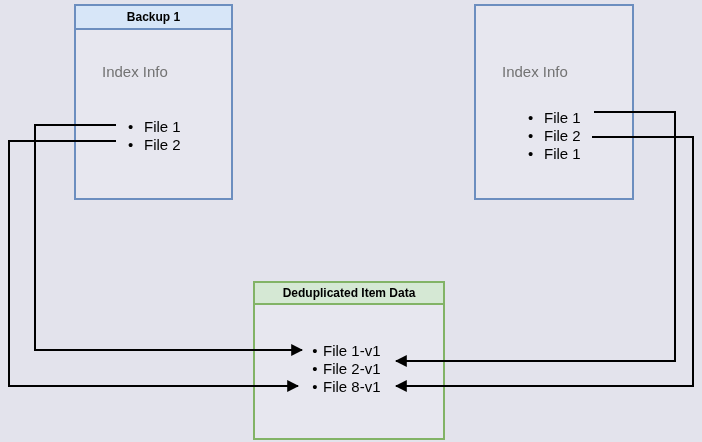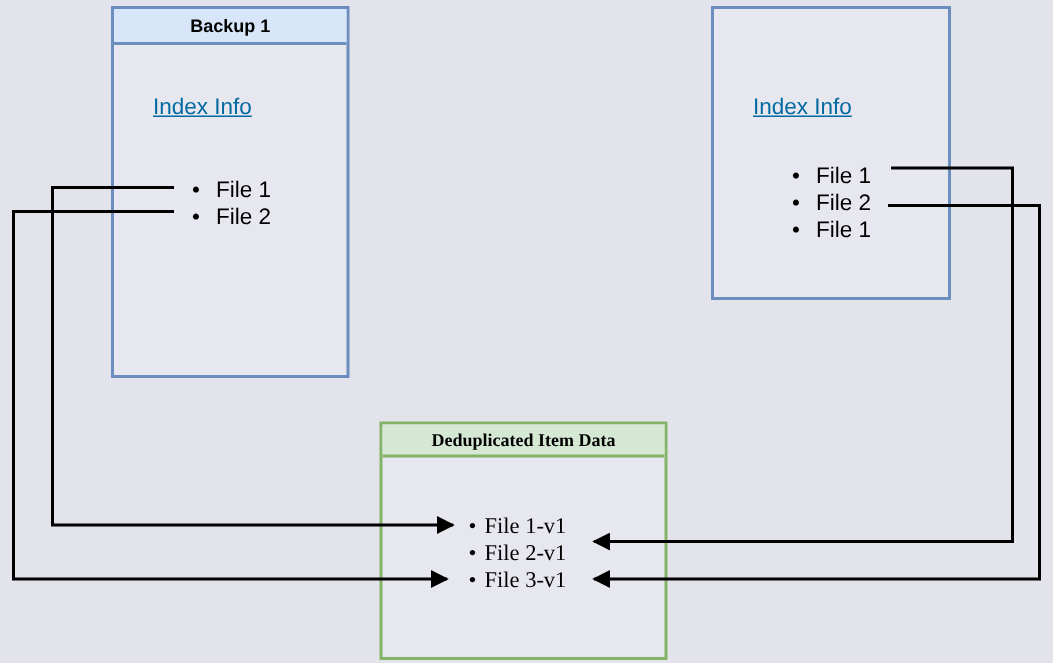--- a/index.html
+++ b/index.html
@@ -9,21 +9,21 @@
     width:702px;height:442px;
     background:#e3e3ec;
     overflow:hidden;
   }
   .box{
     position:absolute;
     box-sizing:border-box;
     background:#e7e7ef;
     border:2px solid #6c8ebf;
   }
-  .box.green{border-color:#82b366;font-family:Liberation Serif, serif;}
+  .box.green{border-color:#82b366;}
   .box-title{
     box-sizing:border-box;
     height:24px;
     line-height:22px;
     text-align:center;
     font-size:12px;
     font-weight:bold;
     color:#000;
     background:#d7e6f8;
     border-bottom:2px solid #6c8ebf;
@@ -31,23 +31,22 @@
   .box.green .box-title{
     background:#d5e8d4;
     border-bottom-color:#82b366;
     height:22px;
     line-height:20px;
   }
   .subtitle{
     position:absolute;
     font-size:15px;
     line-height:16px;
-    color:#0369a1;
+    color:#737373;
     white-space:nowrap;
-    text-decoration:underline;
   }
   ul.file-list{
     position:absolute;
     margin:0;padding:0;
     list-style:none;
     font-size:15px;
     line-height:18px;
     color:#000;
     white-space:nowrap;
   }
@@ -67,21 +66,21 @@
     fill:none;
     stroke:#000;
     stroke-width:2;
   }
 </style>
 </head>
 <body>
 
 <div class="canvas">
 
-  <div class="box" style="left:74px;top:4px;width:159px;height:248px;">
+  <div class="box" style="left:74px;top:4px;width:159px;height:196px;">
     <div class="box-title">Backup 1</div>
     <div class="subtitle" style="left:26px;top:58px;">Index Info</div>
     <ul class="file-list" style="left:52px;top:112px;">
       <li>File 1</li>
       <li>File 2</li>
     </ul>
   </div>
 
   <div class="box" style="left:474px;top:4px;width:160px;height:196px;">
     <div class="subtitle" style="left:26px;top:58px;">Index Info</div>
@@ -90,21 +89,21 @@
       <li>File 2</li>
       <li>File 1</li>
     </ul>
   </div>
 
   <div class="box green" style="left:253px;top:281px;width:192px;height:159px;">
     <div class="box-title">Deduplicated Item Data</div>
     <ul class="file-list" style="left:52px;top:59px;text-align:center;">
       <li>File 1-v1</li>
       <li>File 2-v1</li>
-      <li>File 3-v1</li>
+      <li>File 8-v1</li>
     </ul>
   </div>
 
   <svg class="overlay" viewBox="0 0 702 442" xmlns="http://www.w3.org/2000/svg">
     <defs>
       <marker id="arrow" viewBox="0 0 10 10" refX="9" refY="5" markerWidth="6" markerHeight="6" orient="auto-start-reverse">
         <path d="M 0 0 L 10 5 L 0 10 z" fill="#000"></path>
       </marker>
     </defs>
     <polyline points="116,125 35,125 35,350 302,350" marker-end="url(#arrow)"></polyline>

